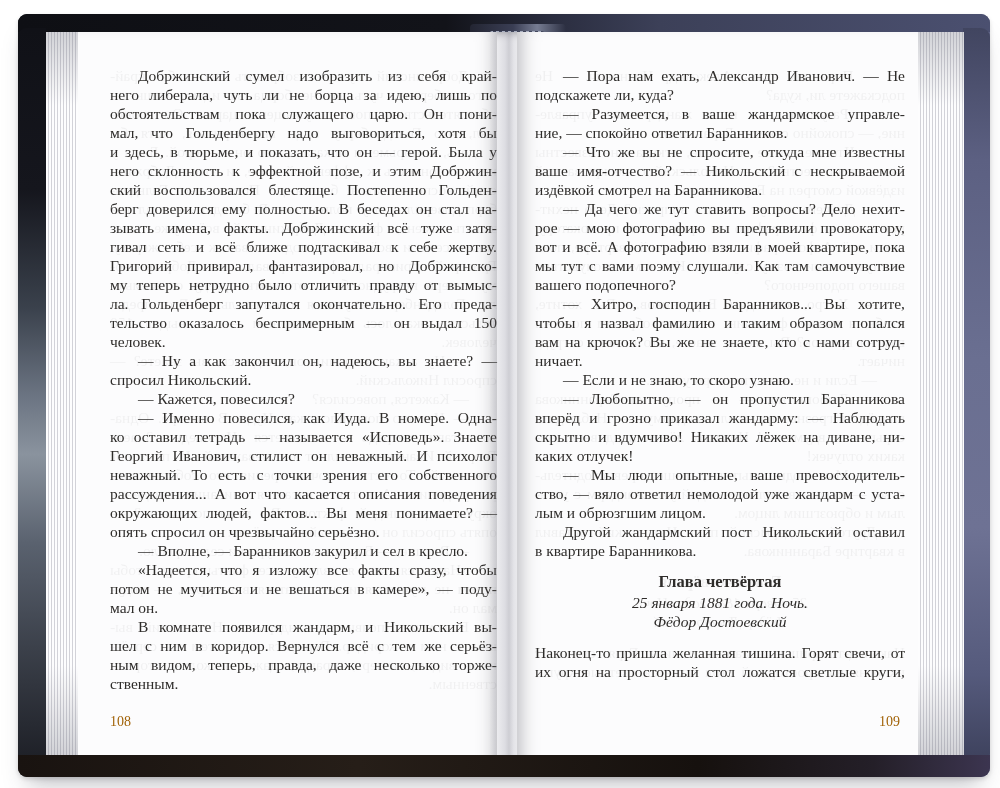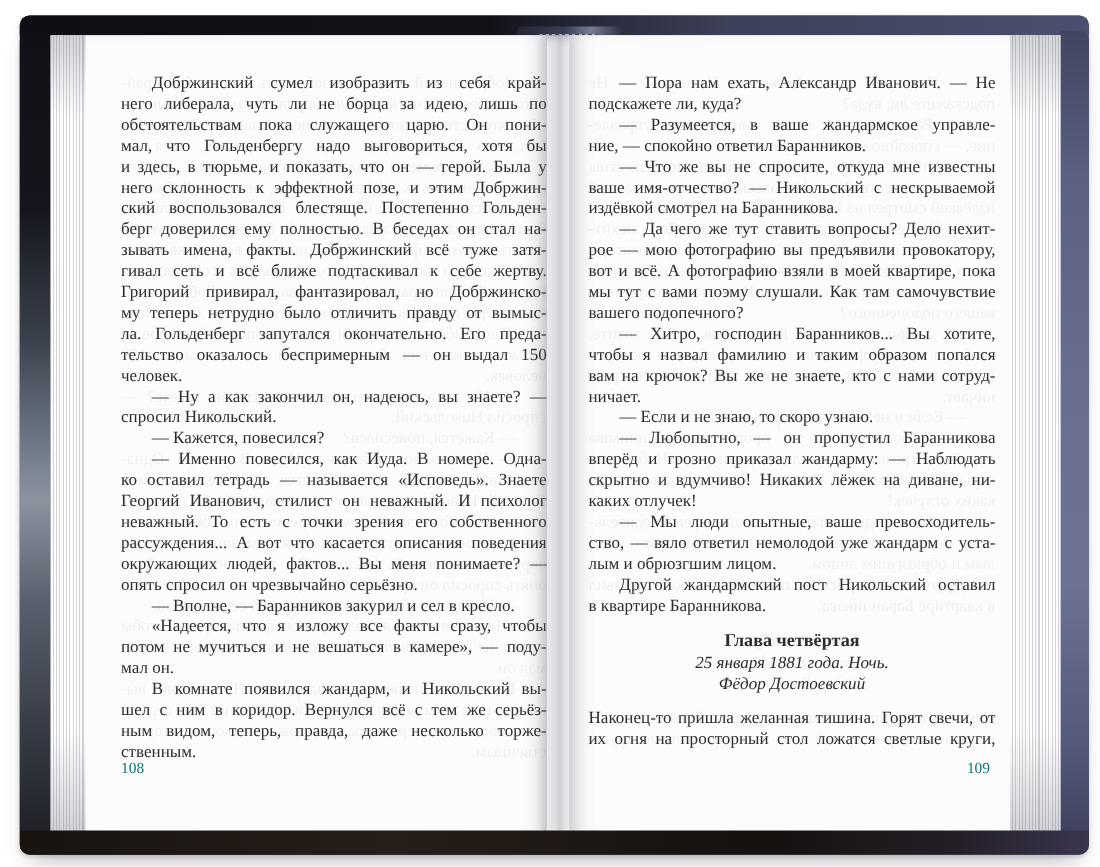--- a/index.html
+++ b/index.html
@@ -38,21 +38,21 @@
         background:linear-gradient(90deg,rgba(180,180,190,0) 0%,rgba(165,165,178,.35) 40%,rgba(150,150,162,.45) 50%,rgba(175,175,186,.30) 62%,rgba(190,190,200,0) 100%);}
   .col{position:absolute;top:34px;color:#2e2c2a;}
   .col-left{left:32px;width:387px;}
   .col-right{left:18px;width:370px;}
   .line{font-size:15.5px;line-height:19px;white-space:nowrap;}
   .line.j{white-space:normal;text-align:justify;text-align-last:justify;}
   .line.ind{padding-left:28px;}
   .chapter-heading{font-size:16.5px;font-weight:bold;text-align:center;line-height:20px;margin-top:12px;margin-bottom:1px;}
   .subline{font-size:15.5px;font-style:italic;text-align:center;line-height:19px;}
   .gap12{height:12px;}
-  .pagenum{position:absolute;top:660px;font-size:14px;color:#0f766e;}
+  .pagenum{position:absolute;top:682px;font-size:14px;color:#a16207;}
   .pagenum-left{left:32px;}
   .pagenum-right{right:18px;text-align:center;}
   .ghost{opacity:.05;transform:scaleX(-1);filter:blur(.4px);pointer-events:none;}
 </style>
 </head>
 <body>
 
 <div class="book">
   <div class="cover-top"></div>
   <div class="cover-left"></div>

